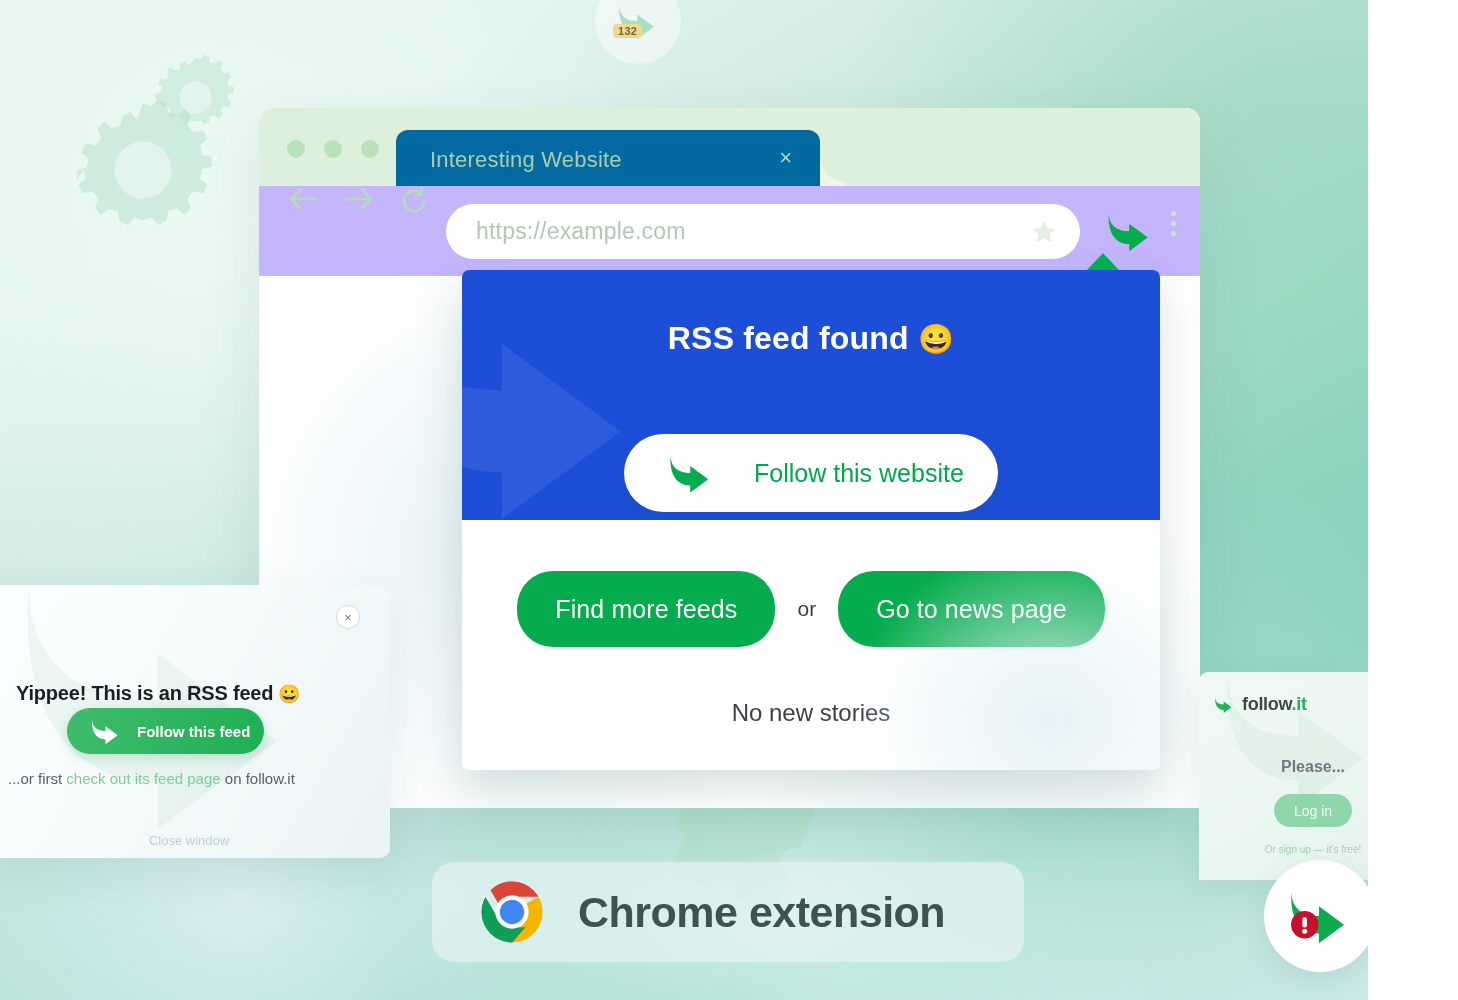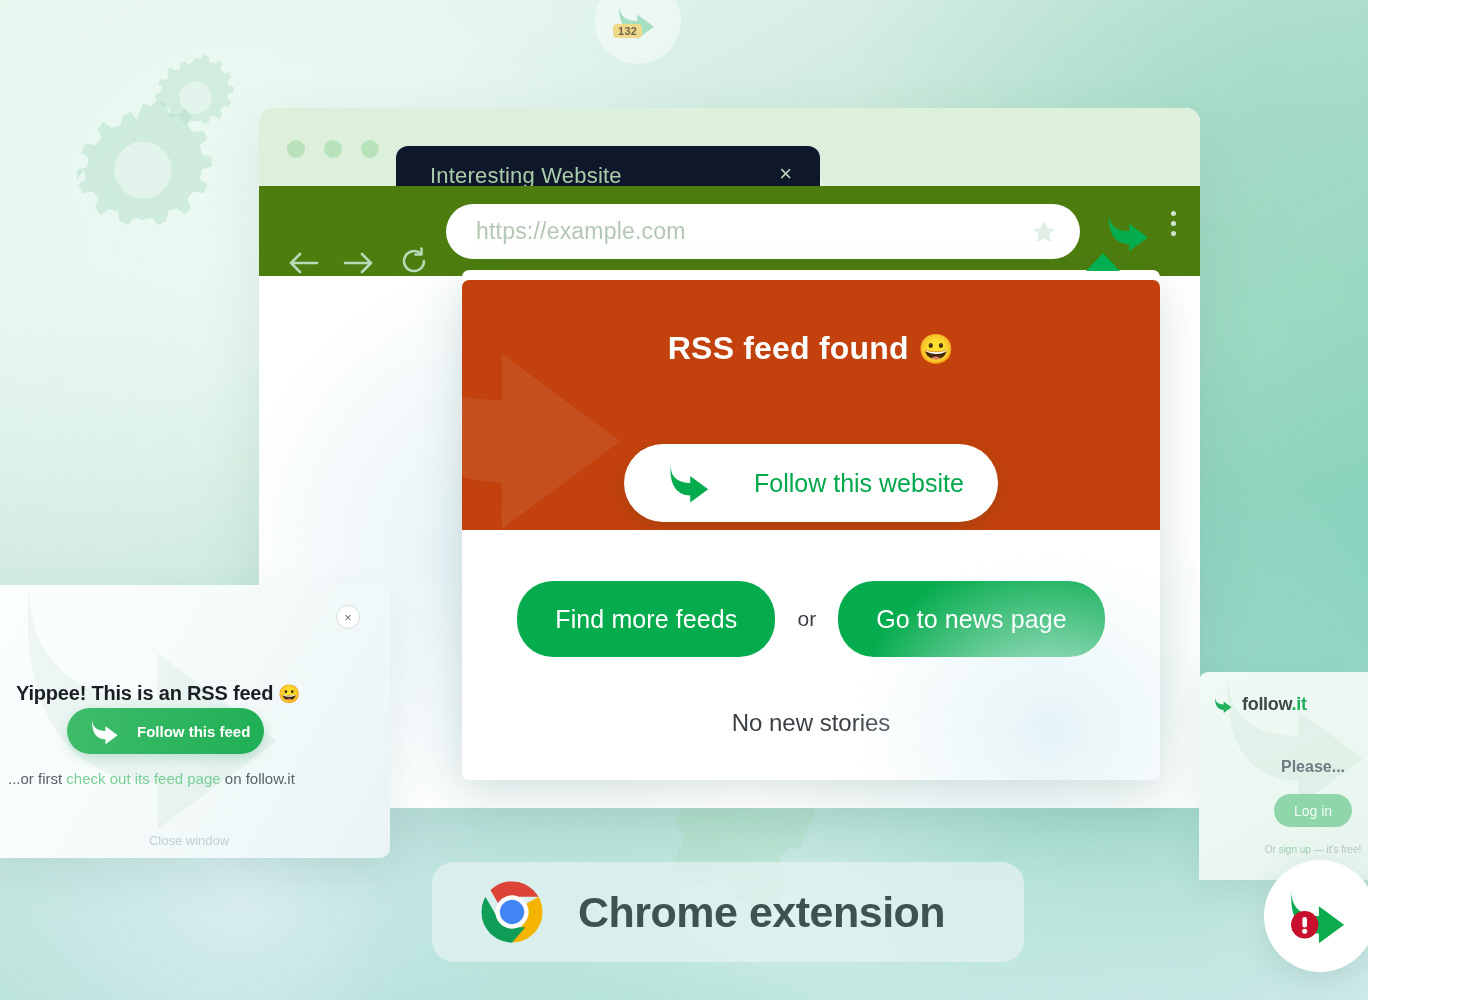--- a/index.html
+++ b/index.html
@@ -66,40 +66,40 @@
     box-shadow: 0 24px 60px rgba(60,110,95,.12);
     overflow:hidden;
   }
   .browser-top {
     height:78px; background:#dcf0dc; position:relative;
     border-radius:14px 14px 0 0;
   }
   .dots { position:absolute; left:28px; top:32px; display:flex; gap:19px; }
   .dot { width:18px; height:18px; border-radius:50%; background:#b8e2b9; }
   .tab {
-    position:absolute; left:137px; top:38px; width:424px; height:56px;
-    background:#0f172a; border-radius:12px 12px 0 0;
+    position:absolute; left:137px; top:22px; width:424px; height:56px;
+    background:#0369a1; border-radius:12px 12px 0 0;
   }
   .tab::after{
     content:""; position:absolute; right:-26px; bottom:0;
     width:26px; height:30px; background:#eef7ee;
     -webkit-mask: radial-gradient(circle 26px at 26px 0, transparent 0 26px, #000 26.5px);
             mask: radial-gradient(circle 26px at 26px 0, transparent 0 26px, #000 26.5px);
   }
   .tab-title {
     position:absolute; left:34px; top:17px;
     font-size:22px; color:#a9cdaa; letter-spacing:.2px;
   }
   .tab-close {
     position:absolute; right:28px; top:17px;
     font-size:22px; color:#b9d9ba; line-height:1;
   }
   .browser-nav {
-    height:90px; background:#4d7c0f; position:relative;
-    display:flex; align-items:flex-end;
+    height:90px; background:#c4b5fd; position:relative;
+    display:flex; align-items:flex-start;
   }
   .nav-ico { color:#b5dcb6; margin-left:24px; display:flex; align-items:center; }
   .nav-ico:first-child { margin-left:28px; }
   .urlbar {
     position:absolute; left:187px; top:18px; width:634px; height:55px;
     background:#ffffff; border-radius:28px; display:flex; align-items:center;
   }
   .url-text { margin-left:30px; font-size:23px; color:#b2c8b4; letter-spacing:.2px; }
   .star { position:absolute; right:22px; top:14px; }
   .ext-icon { position:absolute; left:845px; top:22px; }
@@ -123,22 +123,22 @@
     box-shadow:0 18px 46px rgba(40,90,70,.18);
     overflow:visible;
   }
   .popup-arrow {
     position:absolute; right:40px; top:-17px;
     width:0; height:0;
     border-left:17px solid transparent; border-right:17px solid transparent;
     border-bottom:18px solid #00b050;
   }
   .popup-green {
-    position:relative; height:250px; background:#c2410c;
-    border-radius:7px 7px 0 0; overflow:hidden;margin-top:10px;
+    position:relative; height:250px; background:#1d4ed8;
+    border-radius:7px 7px 0 0; overflow:hidden;
   }
   .popup-green .ghost {
     position:absolute; left:-120px; top:-40px; width:330px; height:320px;
     opacity:.08;
   }
   .popup-title {
     position:relative; text-align:center; padding-top:50px;
     color:#ffffff; font-size:32px; font-weight:700; letter-spacing:.2px;
   }
   .emoji { font-size:29px; }

